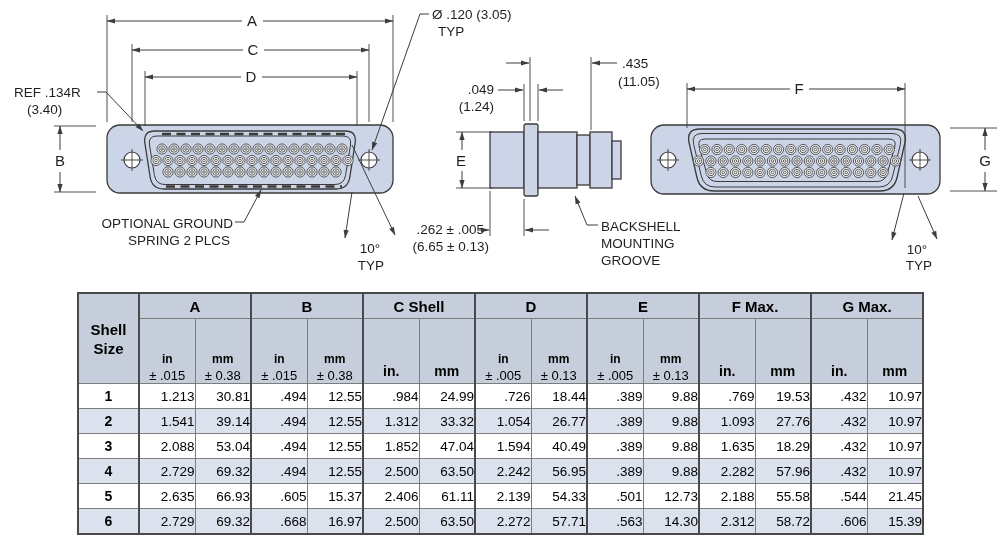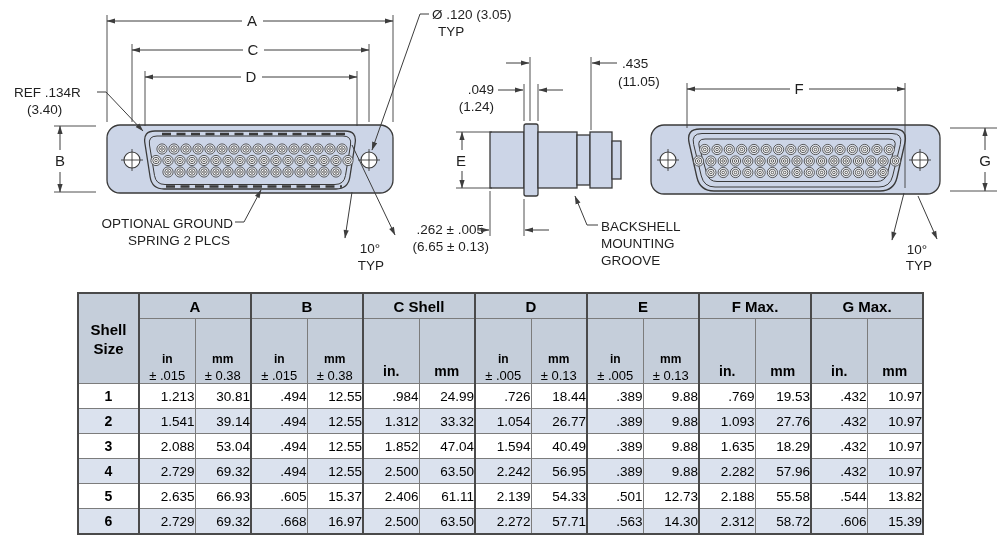--- a/index.html
+++ b/index.html
@@ -846,21 +846,21 @@
             <td>15.37</td>
             <td class="grp">2.406</td>
             <td>61.11</td>
             <td class="grp">2.139</td>
             <td>54.33</td>
             <td class="grp">.501</td>
             <td>12.73</td>
             <td class="grp">2.188</td>
             <td>55.58</td>
             <td class="grp">.544</td>
-            <td>13.82</td>
+            <td>21.45</td>
           </tr>
           <tr class="alt">
             <td class="size">6</td>
             <td class="grp">2.729</td>
             <td>69.32</td>
             <td class="grp">.668</td>
             <td>16.97</td>
             <td class="grp">2.500</td>
             <td>63.50</td>
             <td class="grp">2.272</td>

